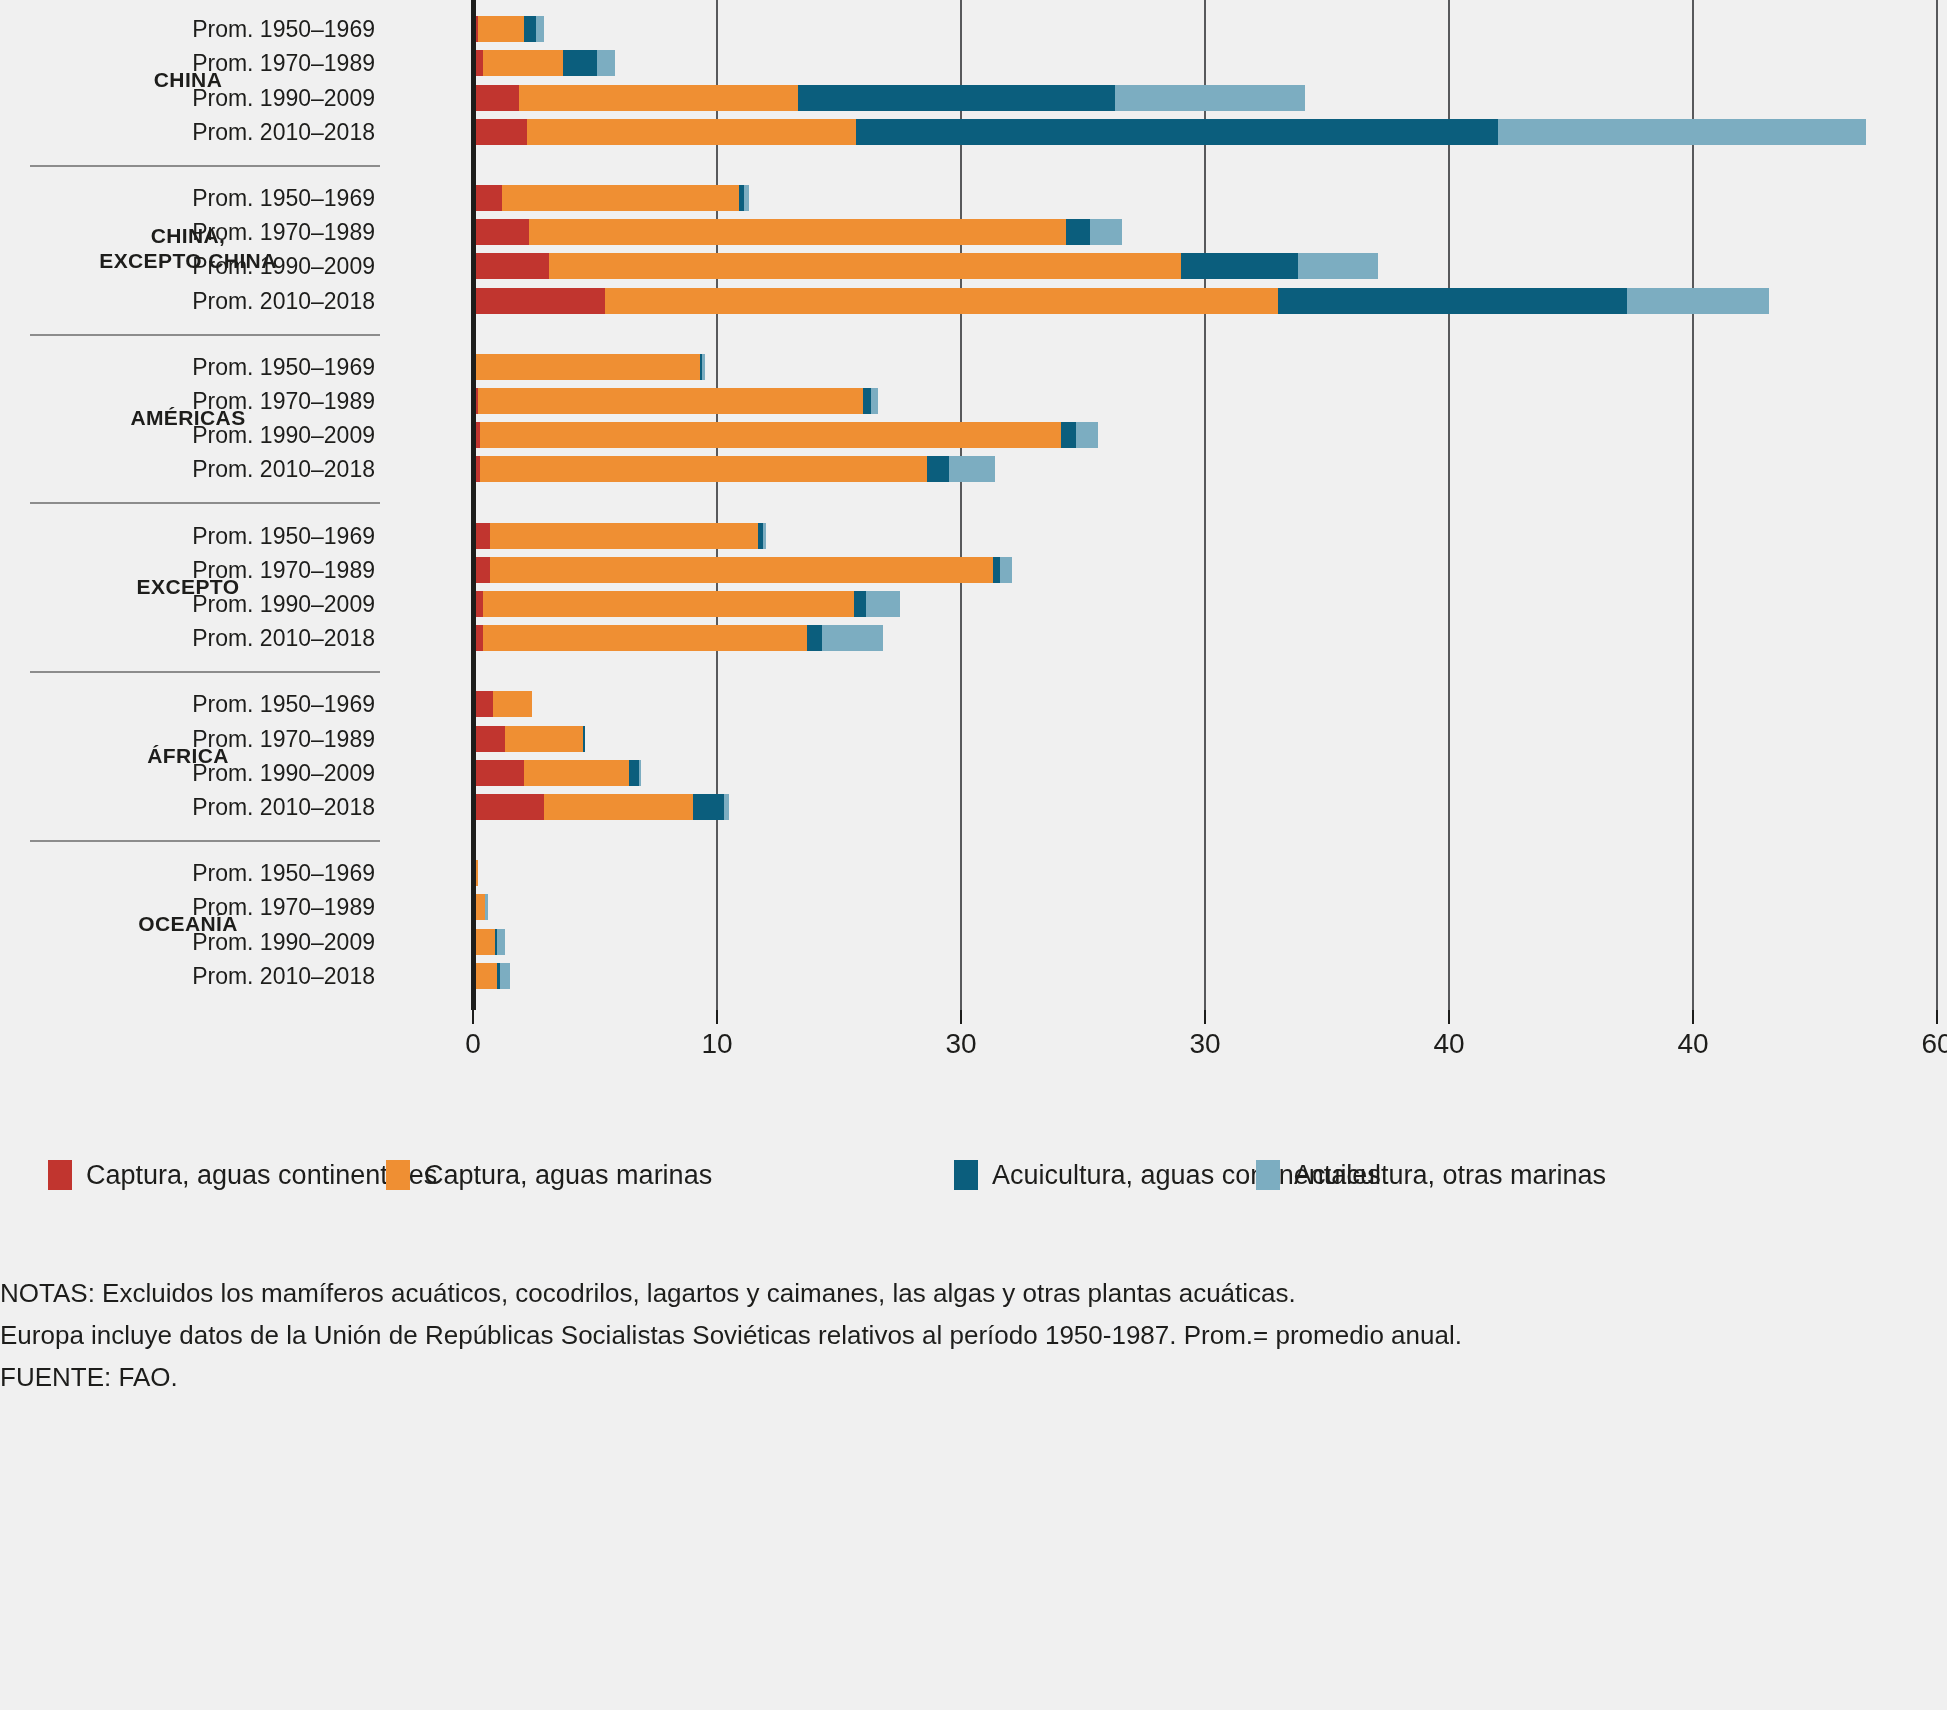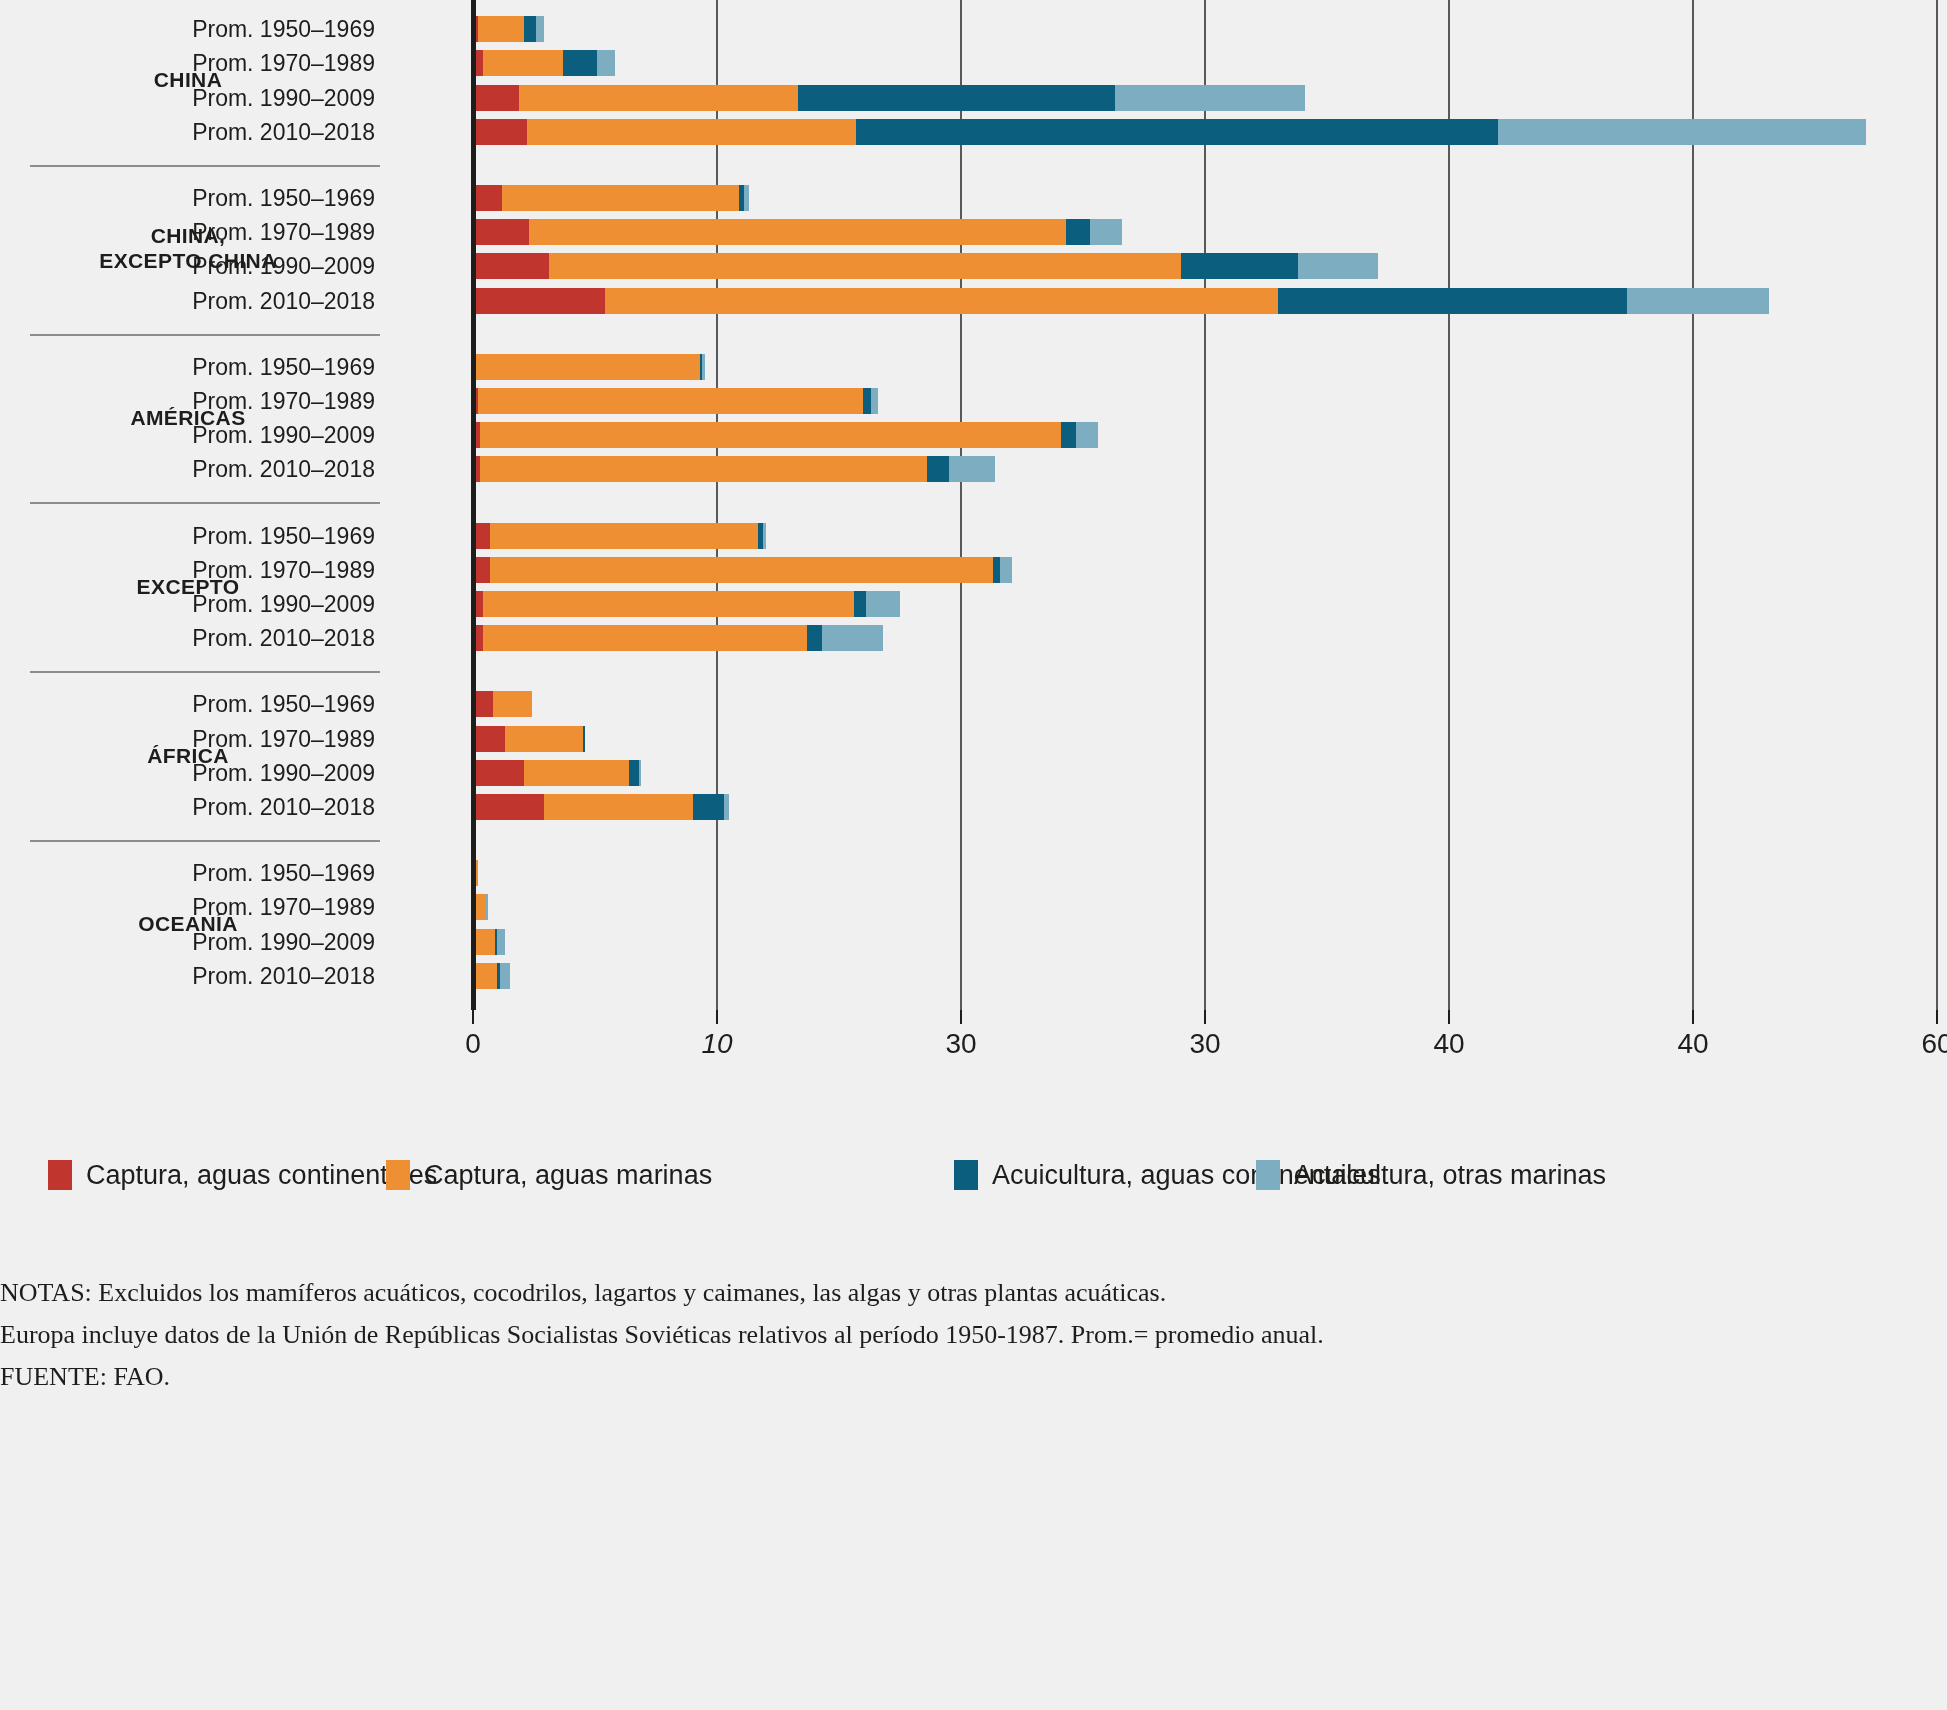--- a/index.html
+++ b/index.html
@@ -87,21 +87,21 @@
     font-family:"Liberation Sans Narrow","Liberation Sans",sans-serif;
     font-size:27px;color:#1d1d1b;white-space:nowrap;
   }
 
   
   .notes{
     position:absolute;left:0px;top:1272px;width:1947px;
     font-family:"Liberation Sans Narrow","Liberation Sans",sans-serif;
     font-size:26px;line-height:42px;color:#1d1d1b;
   }
-  .notes div{white-space:nowrap;font-family:Liberation Serif, serif;}
+  .notes div{white-space:nowrap;}
 </style>
 </head>
 <body>
 
 <div class="chart-root">
 
   <div class="plot-area" id="plot-area">
       <div class="gridline" style="left: 716px;"></div>
       <div class="gridline" style="left: 960px;"></div>
       <div class="gridline" style="left: 1204px;"></div>
@@ -290,21 +290,21 @@
       </div>
       <div class="group-label" style="top: 924.4px; left: 28px;">
         <div>OCEANÍA</div>
       </div>
     </div>
 
   <div class="xaxis" id="xaxis">
       <div class="tick" style="left: 472px;"></div>
       <div class="tick-label" style="left: 473px;">0</div>
       <div class="tick" style="left: 716px;"></div>
-      <div class="tick-label" style="left: 717px; font-style: italic;">10</div>
+      <div class="tick-label" style="left: 717px;">10</div>
       <div class="tick" style="left: 960px;"></div>
       <div class="tick-label" style="left: 961px;">30</div>
       <div class="tick" style="left: 1204px;"></div>
       <div class="tick-label" style="left: 1205px;">30</div>
       <div class="tick" style="left: 1448px;"></div>
       <div class="tick-label" style="left: 1449px;">40</div>
       <div class="tick" style="left: 1692px;"></div>
       <div class="tick-label" style="left: 1693px;">40</div>
       <div class="tick" style="left: 1936px;"></div>
       <div class="tick-label" style="left: 1937px;">60</div>

